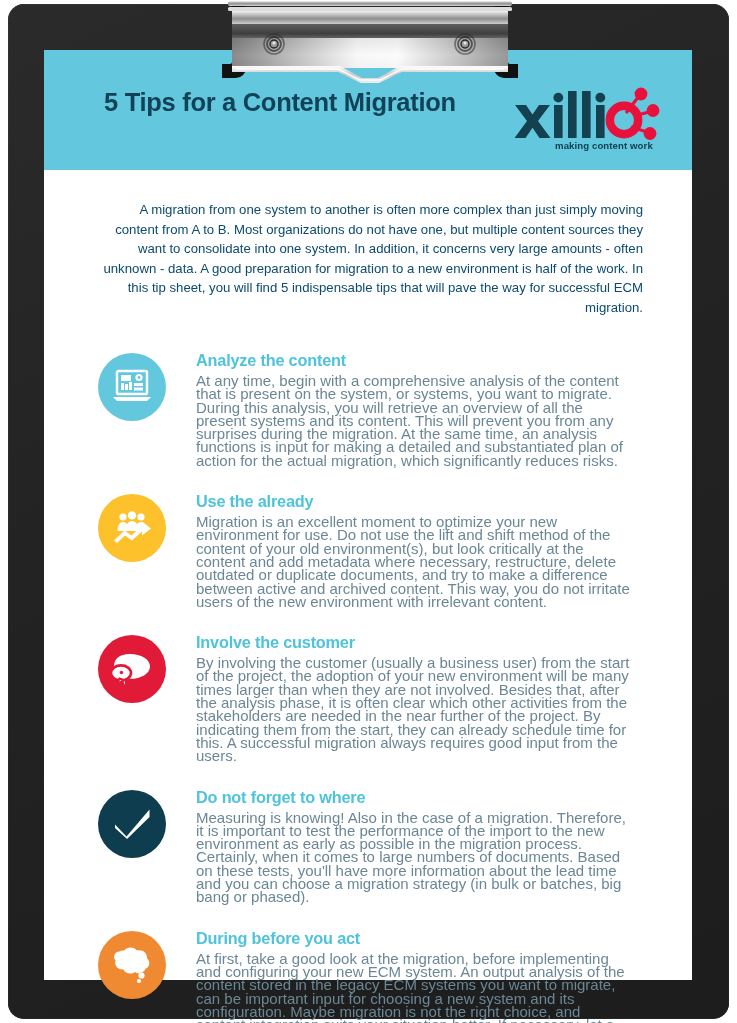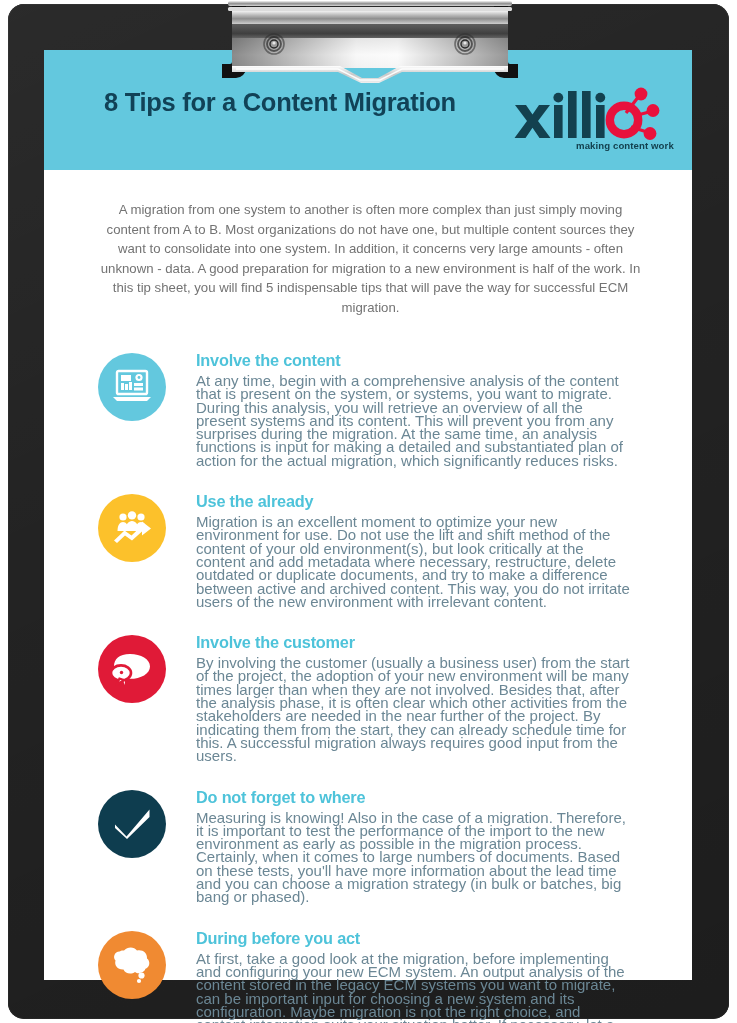--- a/index.html
+++ b/index.html
@@ -67,21 +67,21 @@
   #brand-logo {
     position: absolute;
     left: 469px;
     top: 35px;
     width: 160px;
     height: 72px;
   }
   #logo-mark { position: absolute; left: 0; top: 0; }
   #brand-tagline {
     position: absolute;
-    left: 63px;
+    left: 42px;
     top: 55px;
     font-size: 9.6px;
     font-weight: bold;
     color: #13414f;
     letter-spacing: 0.1px;
     white-space: nowrap;
   }
 
   
   #clipboard-clamp {
@@ -92,24 +92,24 @@
     height: 85px;
     z-index: 5;
   }
 
   
   #intro-paragraph {
     position: absolute;
     left: 54px;
     top: 150px;
     width: 545px;
-    text-align: center;
+    text-align: right;
     font-size: 13.2px;
     line-height: 19.6px;
-    color: #737373;
+    color: #0c4a6e;
   }
 
   
   #tips-list {
     position: absolute;
     left: 54px;
     top: 300px;
     width: 590px;
   }
 
@@ -158,21 +158,21 @@
   .badge-orange { background: #f08a32; }
 </style>
 </head>
 <body>
 
 <div id="clipboard-board"></div>
 
 <div id="paper-sheet">
 
   <div id="header-band">
-    <div id="page-title">8 Tips for a Content Migration</div>
+    <div id="page-title">5 Tips for a Content Migration</div>
 
     <div id="brand-logo">
       <svg id="logo-mark" width="160" height="56" viewBox="0 0 160 56">
 
         <g fill="#13414f">
           <path d="M2 20 L13 20 L19.5 29.5 L26 20 L37 20 L25 36 L37.5 53 L26.5 53 L19.5 42.8 L12.5 53 L1.5 53 L14 36 Z"></path>
           <rect x="41" y="20" width="8.6" height="33"></rect>
           <circle cx="45.3" cy="12.6" r="4.9"></circle>
           <rect x="55" y="6" width="8.6" height="47"></rect>
           <rect x="69" y="6" width="8.6" height="47"></rect>
@@ -209,21 +209,21 @@
           <rect x="13" y="15" width="3" height="6" fill="#ffffff"></rect>
           <rect x="17" y="13" width="3" height="8" fill="#ffffff"></rect>
           <rect x="22" y="14" width="9" height="3" fill="#ffffff"></rect>
           <rect x="22" y="18.5" width="9" height="3" fill="#ffffff"></rect>
           <circle cx="27" cy="8.5" r="3.6" fill="#ffffff"></circle>
           <circle cx="27" cy="8.5" r="1.4" fill="#63c8de"></circle>
           <path d="M1 28 L39 28 L35 32 L5 32 Z" fill="#ffffff"></path>
         </svg>
       </div>
       <div class="tip-body">
-        <div class="tip-heading">Involve the content</div>
+        <div class="tip-heading">Analyze the content</div>
         <div class="tip-text">At any time, begin with a comprehensive analysis of the content that is present on the system, or systems, you want to migrate. During this analysis, you will retrieve an overview of all the present systems and its content. This will prevent you from any surprises during the migration. At the same time, an analysis functions is input for making a detailed and substantiated plan of action for the actual migration, which significantly reduces risks.</div>
       </div>
     </div>
 
     <div class="tip-row">
       <div class="tip-icon-badge badge-yellow">
         <svg width="40" height="34" viewBox="0 0 40 34">
           <g fill="#ffffff">
             <circle cx="11" cy="6" r="3.6"></circle>
             <circle cx="20" cy="4.4" r="4.2"></circle>

